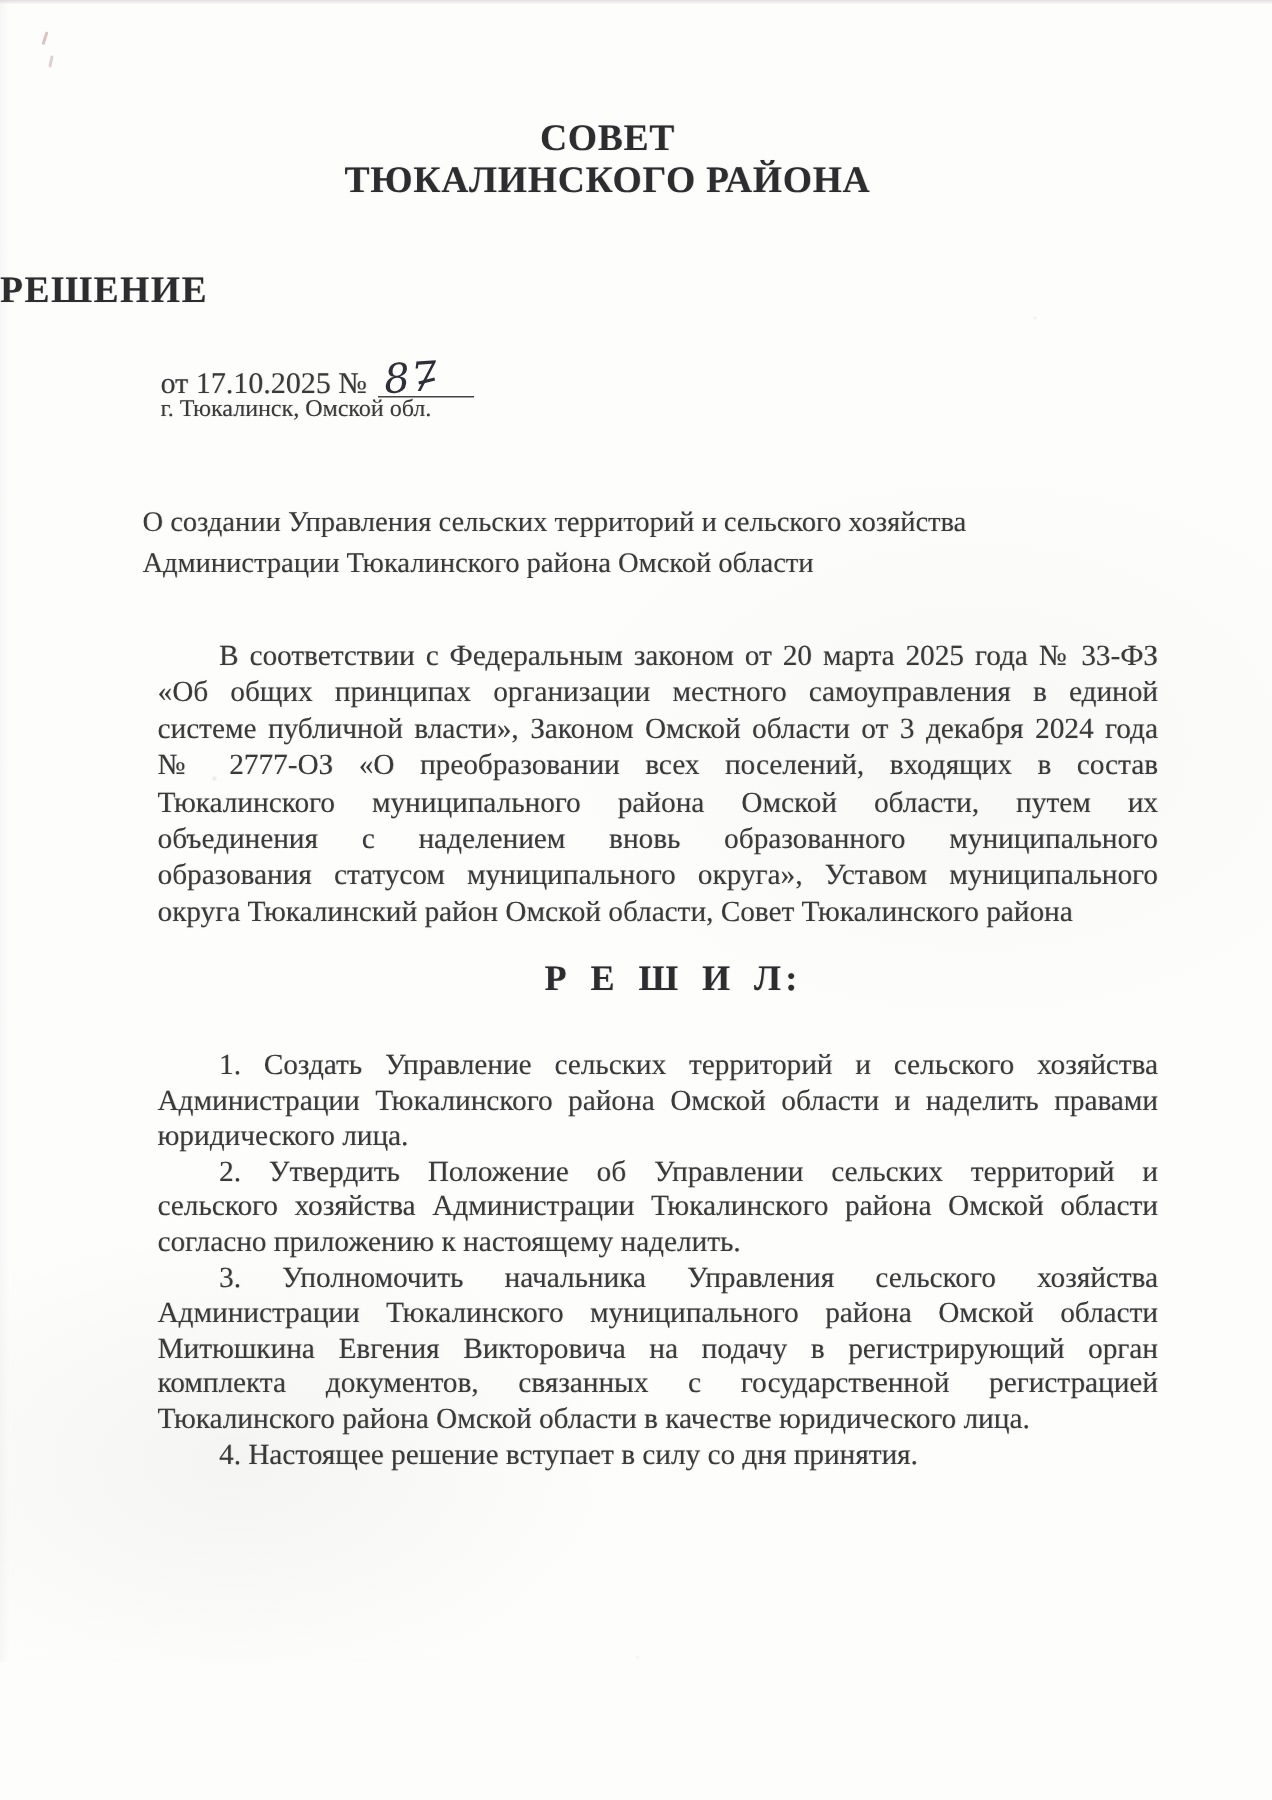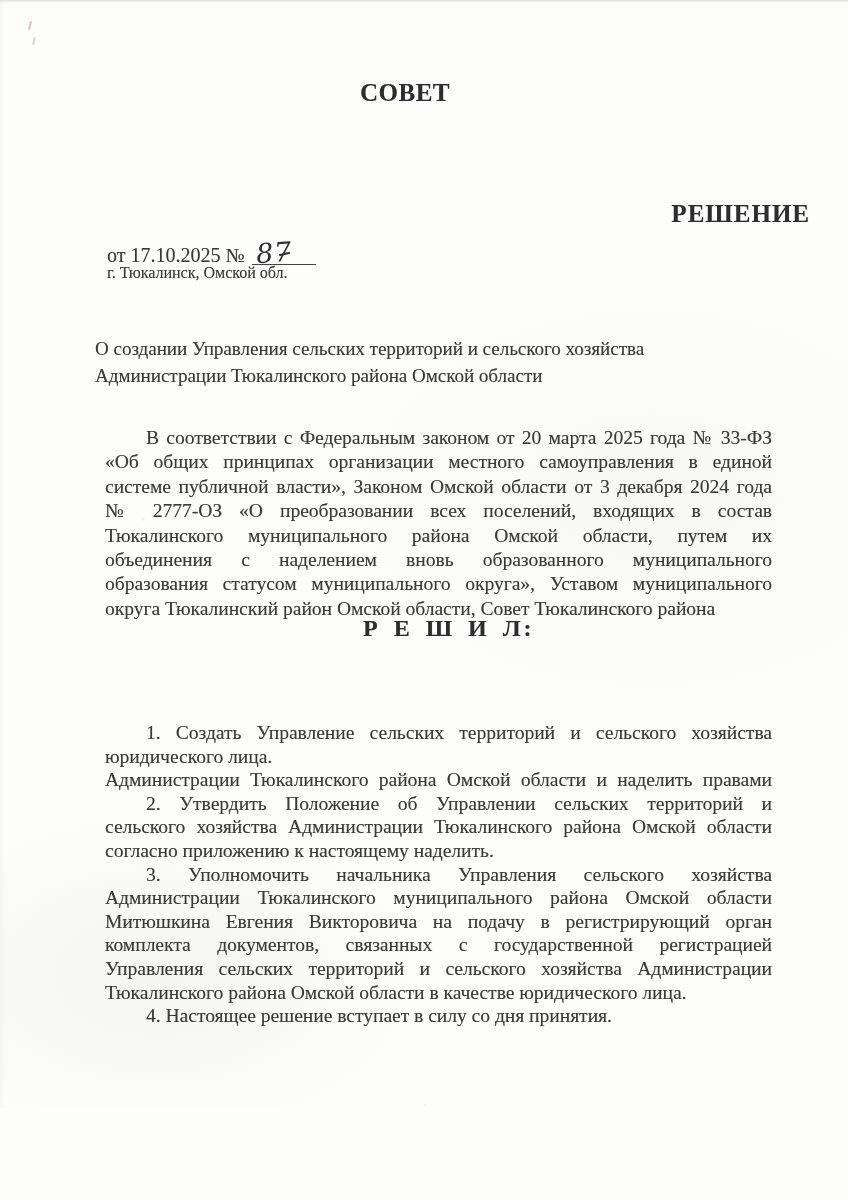--- a/index.html
+++ b/index.html
@@ -15,56 +15,57 @@
       radial-gradient(2px 2px at 425px 1105px, rgba(150,150,150,0.15), transparent 70%),
       radial-gradient(260px 160px at 18% 88%, rgba(205,205,198,0.18), transparent 100%),
       radial-gradient(300px 200px at 75% 45%, rgba(212,212,206,0.12), transparent 100%);
     font-family:"Liberation Serif","DejaVu Serif",serif;
     color:#3a3a3a;
     text-shadow:0.3px 0.3px 0.6px rgba(95,95,95,0.5);
     padding-left:19px;
   }
   .org-header { position:absolute; top:79px; left:0; width:810px; text-align:center;
     font-size:25px; font-weight:700; line-height:28px; color:#2d2d30; letter-spacing:0.5px; }
-  .doc-type { position:absolute; top:200px; left:0; width:810px; text-align:right;
+  .doc-type { position:absolute; top:180px; left:0; width:810px; text-align:left;
     font-size:25px; font-weight:700; letter-spacing:1px; color:#2d2d30; }
   .date-line { position:absolute; top:240px; left:107px; font-size:20px;text-align:right; }
   .number-blank { display:inline-block; position:relative; width:64px; height:21px;
     margin-left:7px; border-bottom:1.6px solid #454548; top:3px; }
   .handwritten { position:absolute; left:4px; bottom:-2px; font-size:27px; font-style:italic;
     font-family:"DejaVu Serif",serif; color:#2e2f38; transform:rotate(-4deg);
     letter-spacing:1px; line-height:1; text-shadow:none; }
   .crossbar { position:absolute; left:27px; bottom:9px; width:11px; height:2px;
     background:#2e2f38; transform:rotate(-14deg); }
   .place-line { position:absolute; top:264px; left:107px; font-size:16px; }
   .title { position:absolute; top:335px; left:95px; width:580px; text-align:left;
     font-size:19px; line-height:27px; }
   .preamble { position:absolute; top:426px; left:105px; width:667px;
     font-size:19.5px; line-height:24.4px; }
-  .items { position:absolute; top:721px; left:105px; width:667px;
+  .items { position:absolute; top:699px; left:105px; width:667px;
     font-size:19.5px; line-height:23.6px; }
   .jline { text-align:justify; text-align-last:justify; }
   .jline.first { text-indent:41px; }
   .jline.lastline { text-align-last:left; }
-  .reshil { position:absolute; top:615px; left:363px; font-size:24px; font-weight:700;
+  .reshil { position:absolute; top:640px; left:363px; font-size:24px; font-weight:700;
     letter-spacing:3px; word-spacing:4px; color:#2d2d30; }
   .scan-mark { position:absolute; border-radius:1px; }
   .mark1 { left:29px; top:21px; width:2px; height:9px; background:rgba(165,100,100,0.38); transform:rotate(18deg); }
   .mark2 { left:33px; top:37px; width:2px; height:8px; background:rgba(150,105,105,0.30); transform:rotate(12deg); }
 </style>
 </head>
 <body>
 
 <div class="page">
 
   <div class="scan-mark mark1"></div>
   <div class="scan-mark mark2"></div>
 
   <div class="org-header">
     <div>СОВЕТ</div>
+    <div>ТЮКАЛИНСКОГО РАЙОНА</div>
   </div>
 
   <div class="doc-type">РЕШЕНИЕ</div>
 
   <div class="date-line">
     <span>от 17.10.2025 №</span><span class="number-blank">
       <span class="handwritten">87</span>
       <span class="crossbar"></span>
     </span>
   </div>
@@ -85,34 +86,33 @@
     <div class="jline">объединения с наделением вновь образованного муниципального</div>
     <div class="jline">образования статусом муниципального округа», Уставом муниципального</div>
     <div class="jline lastline">округа Тюкалинский район Омской области, Совет Тюкалинского района</div>
   </div>
 
   <div class="reshil">Р Е Ш И Л:</div>
 
   <div class="items">
     <div class="item">
       <div class="jline first">1. Создать Управление сельских территорий и сельского хозяйства</div>
+      <div class="jline">Администрации Тюкалинского района Омской области и наделить правами</div>
       <div class="jline lastline">юридического лица.</div>
-      <div class="jline">Администрации Тюкалинского района Омской области и наделить правами</div>
     </div>
     <div class="item">
       <div class="jline first">2. Утвердить Положение об Управлении сельских территорий и</div>
       <div class="jline">сельского хозяйства Администрации Тюкалинского района Омской области</div>
       <div class="jline lastline">согласно приложению к настоящему наделить.</div>
     </div>
     <div class="item">
       <div class="jline first">3. Уполномочить начальника Управления сельского хозяйства</div>
       <div class="jline">Администрации Тюкалинского муниципального района Омской области</div>
       <div class="jline">Митюшкина Евгения Викторовича на подачу в регистрирующий орган</div>
       <div class="jline">комплекта документов, связанных с государственной регистрацией</div>
-      <div class="jline">Управления сельских территорий и сельского хозяйства Администрации</div>
       <div class="jline lastline">Тюкалинского района Омской области в качестве юридического лица.</div>
     </div>
     <div class="item">
       <div class="jline first lastline">4. Настоящее решение вступает в силу со дня принятия.</div>
     </div>
   </div>
 
 </div>
 
 </body></html>

